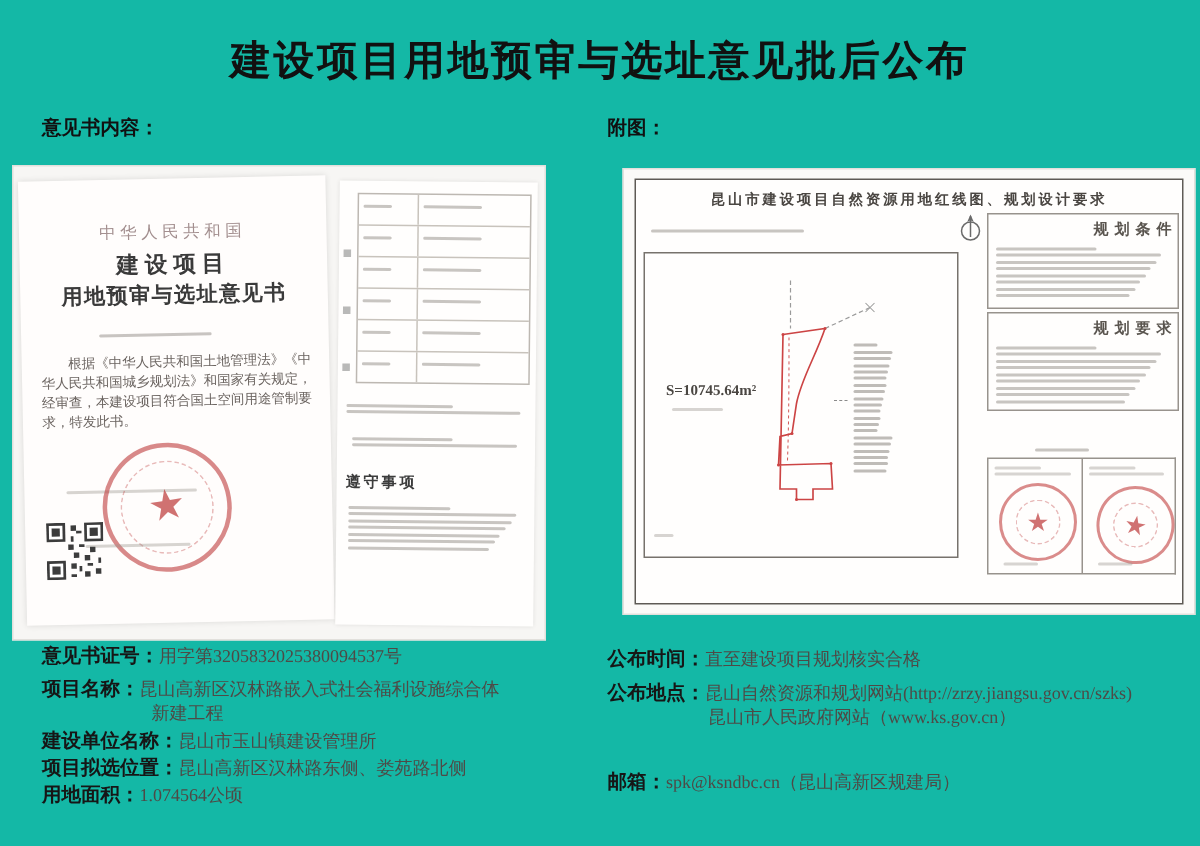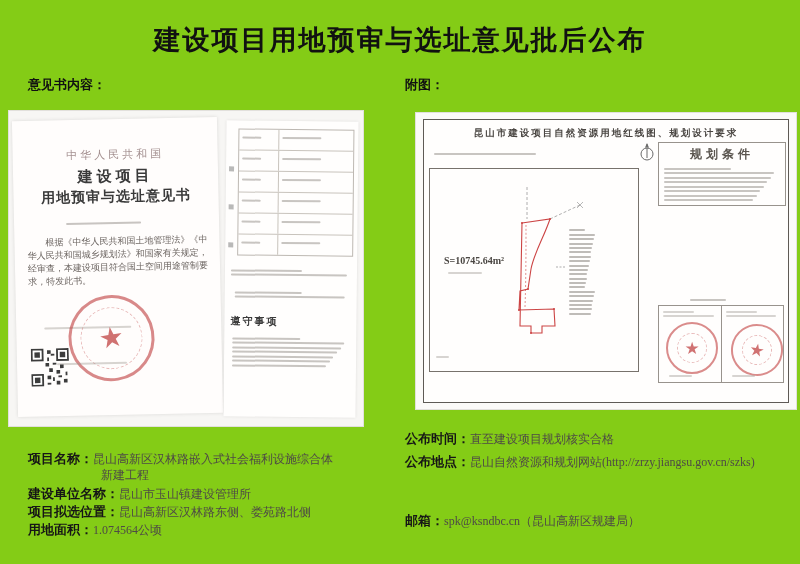--- a/index.html
+++ b/index.html
@@ -1,16 +1,16 @@
 <!DOCTYPE html>
 <html><head>
 <meta charset="utf-8">
 <style>
   html,body{margin:0;padding:0;background:#fff;}
-  #page{position:relative;width:800px;height:564px;background:#84cc16;overflow:hidden;
+  #page{position:relative;width:800px;height:564px;background:#14b8a6;overflow:hidden;
         font-family:"Liberation Serif","DejaVu Serif",serif;color:#222;}
 
   .page-title{position:absolute;top:22px;left:0;width:800px;text-align:center;
         font-size:27px;font-weight:700;letter-spacing:2px;color:#111;}
 
   .sec-label{position:absolute;font-size:13px;font-weight:700;color:#111;
         font-family:"Liberation Sans","DejaVu Sans",sans-serif;}
 
   
   .photo{position:absolute;background:#f7f6f4;border:1px solid #e2e0dc;}
@@ -57,21 +57,21 @@
   .compass{position:absolute;left:216px;top:22px;width:14px;height:20px;}
   .map-frame{position:absolute;left:5px;top:48px;width:208px;height:202px;border:1px solid #77726c;background:#fffefd;}
   .area-label{position:absolute;left:14px;top:86px;font-size:10px;font-weight:700;color:#4a4642;}
   .area-sub{position:absolute;left:18px;top:100px;width:58px;}
   .coords{position:absolute;left:139px;top:58px;width:27px;}
   .frame-foot{position:absolute;left:6px;top:184px;width:22px;}
 
   .panel-box{position:absolute;left:234px;width:126px;border:1px solid #98938d;background:#fffefd;}
   #panel1{top:22px;height:62px;}
   #panel2{top:88px;height:64px;}
-  .panel-h{display:block;text-align:center;font-size:12px;font-weight:700;letter-spacing:4px;
+  .panel-h{display:block;text-align:right;font-size:10px;font-weight:700;letter-spacing:4px;
         color:#5a554f;padding-top:3px;}
   .panel-bars{padding:2px 5px 0 5px;}
   .stamps-header{position:absolute;left:266px;top:176px;width:62px;}
   .stamp-row{position:absolute;left:234px;top:185px;width:126px;height:78px;display:flex;}
   .stamp-box{position:relative;flex:1;border:1px solid #98938d;background:#fffefd;}
   .stamp-box + .stamp-box{border-left:none;}
   .stamp-cap{padding:2px 4px 0 4px;}
   .stamp-seal{left:7px;top:16px;width:48px;height:48px;border:2px solid rgba(195,70,70,.62);}
   .stamp-seal .star{font-size:17px;}
   .stamp-date{position:absolute;left:10px;bottom:3px;width:40px;}
@@ -288,20 +288,34 @@
             <div class="bar" style="width: 58%;"></div>
             <div class="bar" style="width: 95%;"></div>
             <div class="bar" style="width: 92%;"></div>
             <div class="bar" style="width: 89%;"></div>
             <div class="bar" style="width: 86%;"></div>
             <div class="bar" style="width: 83%;"></div>
             <div class="bar" style="width: 80%;"></div>
             <div class="bar" style="width: 77%;"></div>
           </div>
       </div>
+      <div class="panel-box" id="panel2">
+        <span class="panel-h">规划要求</span>
+        <div class="panel-bars bars-2">
+            <div class="bar" style="width: 58%;"></div>
+            <div class="bar" style="width: 95%;"></div>
+            <div class="bar" style="width: 92%;"></div>
+            <div class="bar" style="width: 89%;"></div>
+            <div class="bar" style="width: 86%;"></div>
+            <div class="bar" style="width: 83%;"></div>
+            <div class="bar" style="width: 80%;"></div>
+            <div class="bar" style="width: 77%;"></div>
+            <div class="bar" style="width: 74%;"></div>
+          </div>
+      </div>
 
       <div class="stamps-header bars-2">
           <div class="bar" style="width: 58%;"></div>
         </div>
       <div class="stamp-row">
         <div class="stamp-box">
           <div class="stamp-cap bars-2 bars-lite">
               <div class="bar" style="width: 58%;"></div>
               <div class="bar" style="width: 95%;"></div>
             </div>
@@ -321,20 +335,23 @@
               <span class="star">★</span>
             </div>
           <div class="stamp-date bars-2 bars-lite">
               <div class="bar" style="width: 58%;"></div>
             </div>
         </div>
       </div>
     </div>
   </div>
 
+  <div class="dl" style="left:28px;top:428px;">
+    <span class="lab">意见书证号：</span><span class="val">用字第3205832025380094537号</span>
+  </div>
   <div class="dl" style="left:28px;top:450px;">
     <span class="lab">项目名称：</span><span class="val">昆山高新区汉林路嵌入式社会福利设施综合体</span>
   </div>
   <div class="dl cont" style="left:101px;top:467px;">
     <span class="val">新建工程</span>
   </div>
   <div class="dl" style="left:28px;top:485px;">
     <span class="lab">建设单位名称：</span><span class="val">昆山市玉山镇建设管理所</span>
   </div>
   <div class="dl" style="left:28px;top:503px;">
@@ -343,17 +360,20 @@
   <div class="dl" style="left:28px;top:521px;">
     <span class="lab">用地面积：</span><span class="val">1.074564公顷</span>
   </div>
 
   <div class="dl" style="left:405px;top:430px;">
     <span class="lab">公布时间：</span><span class="val">直至建设项目规划核实合格</span>
   </div>
   <div class="dl" style="left:405px;top:453px;">
     <span class="lab">公布地点：</span><span class="val">昆山自然资源和规划网站(http://zrzy.jiangsu.gov.cn/szks)</span>
   </div>
+  <div class="dl cont" style="left:472px;top:470px;">
+    <span class="val">昆山市人民政府网站（www.ks.gov.cn）</span>
+  </div>
   <div class="dl" style="left:405px;top:512px;">
     <span class="lab">邮箱：</span><span class="val">spk@ksndbc.cn（昆山高新区规建局）</span>
   </div>
 
 </div>
 
 </body></html>

